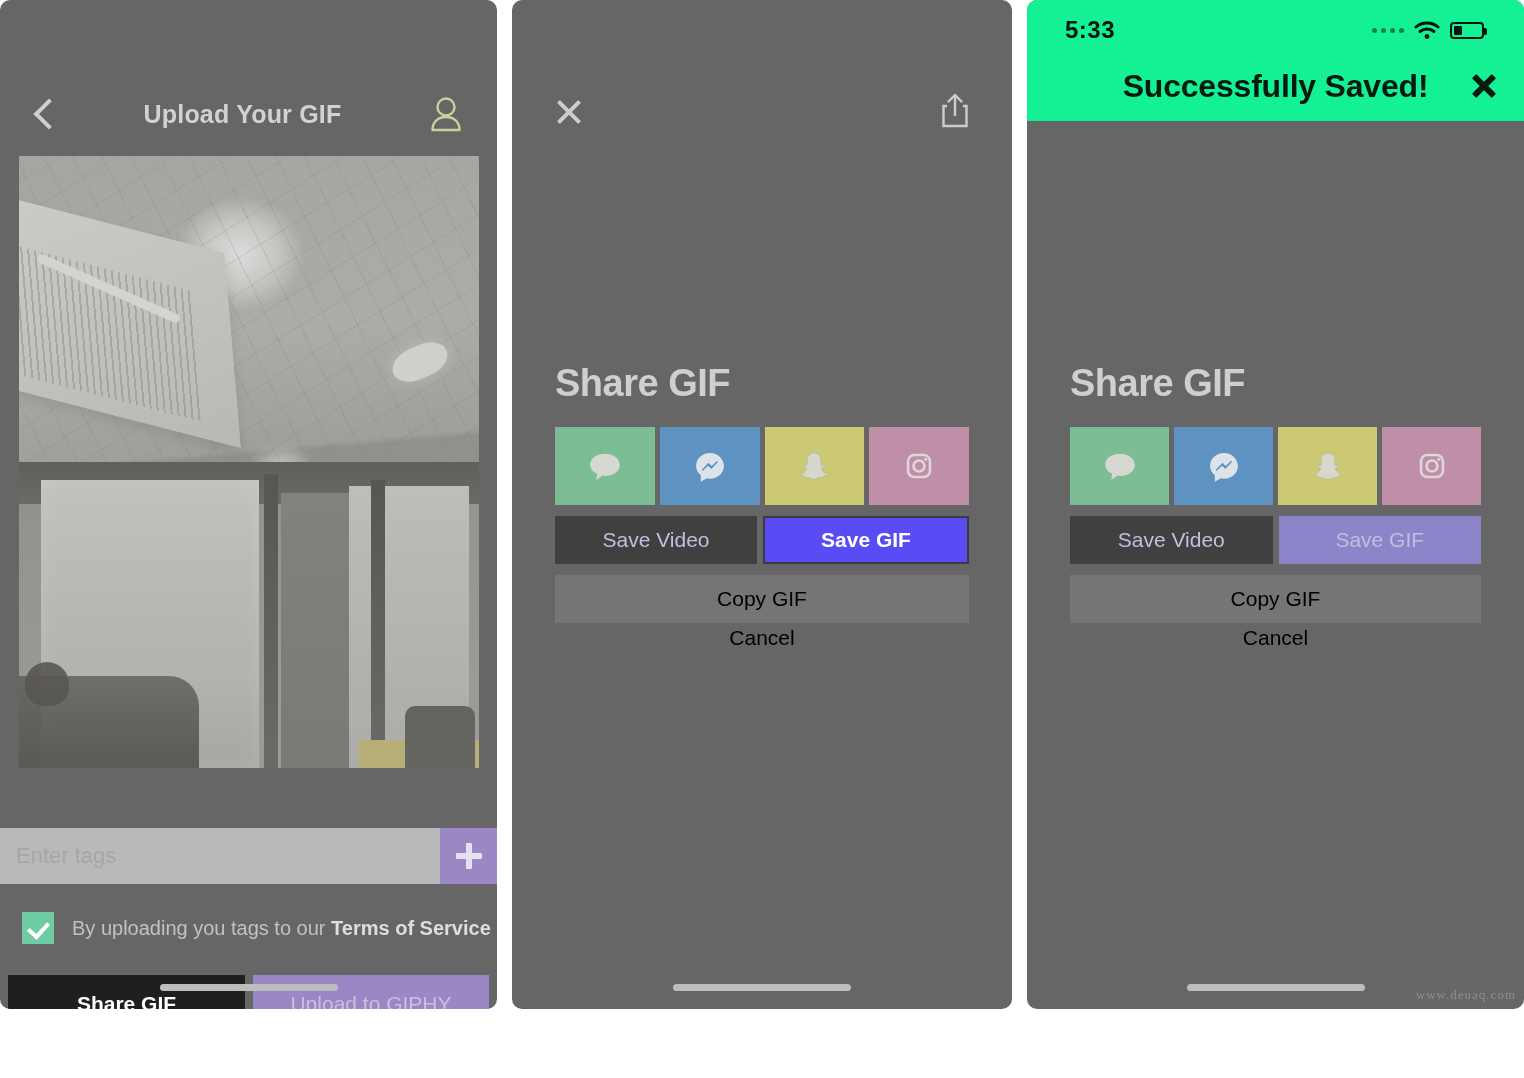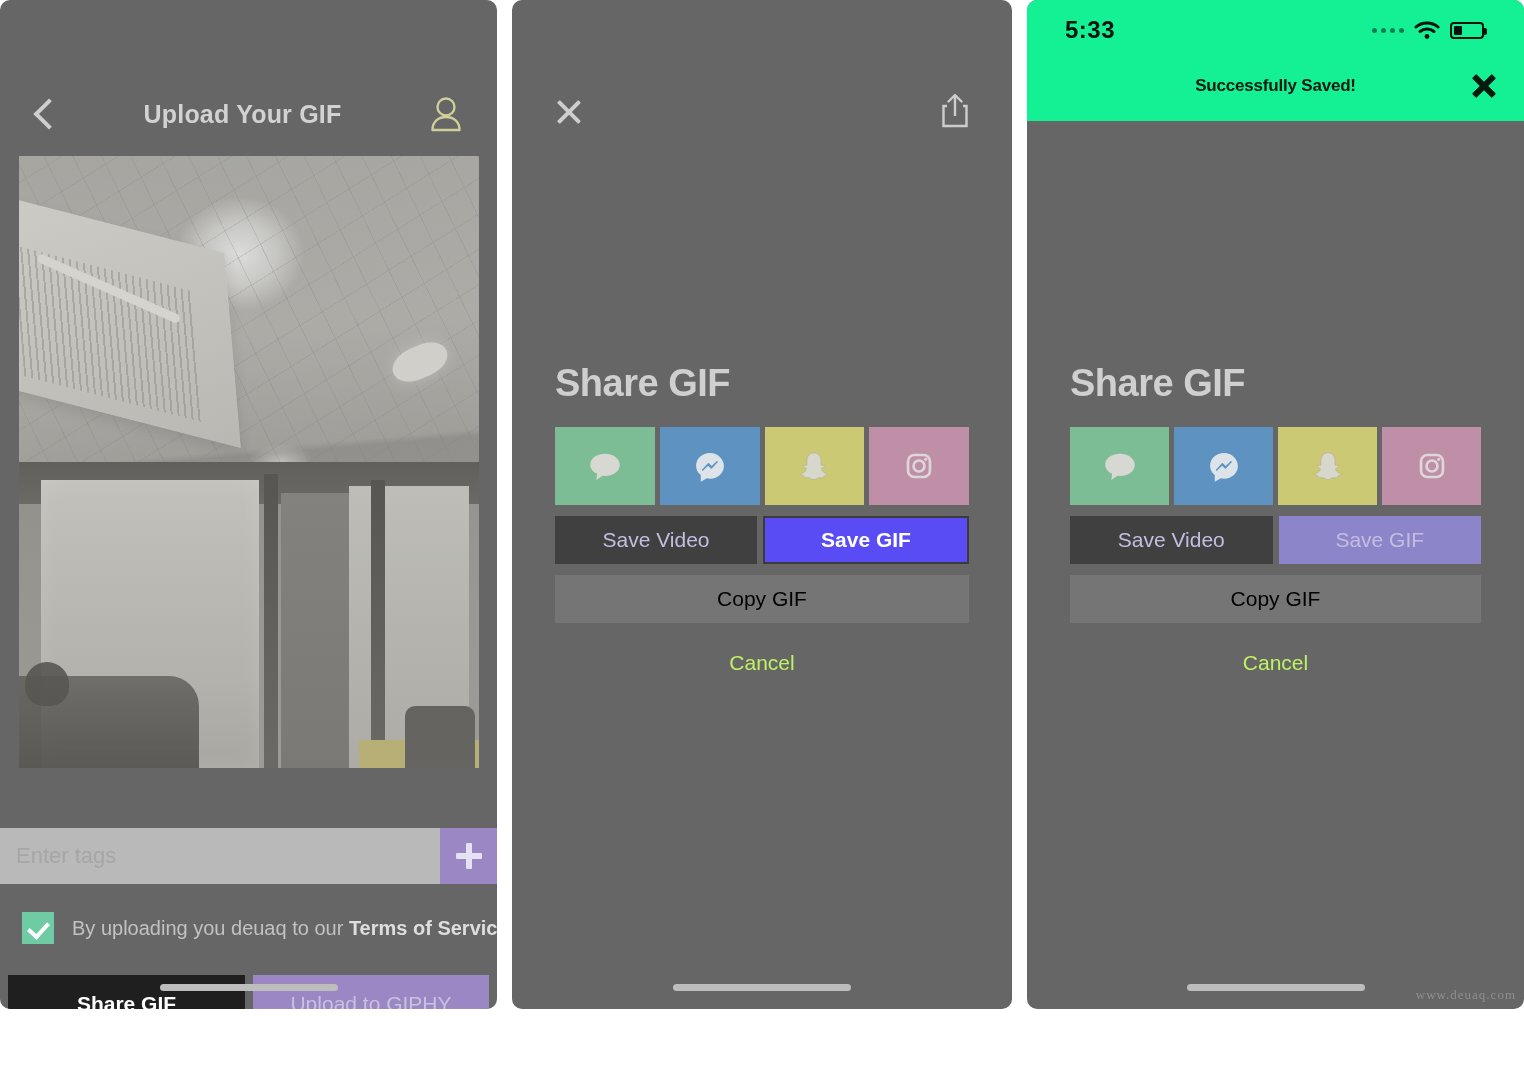--- a/index.html
+++ b/index.html
@@ -366,23 +366,22 @@
     height: 48px;
     background: #757575;
     color: #000000;
     font-size: 21px;
     display: flex;
     align-items: center;
     justify-content: center;
     cursor: pointer;
   }
   .cancel-btn {
-    margin-top: 25px;
     height: 30px;
-    color: #bef264;
+    color: #000000;
     font-size: 21px;
     display: flex;
     align-items: center;
     justify-content: center;
     cursor: pointer;
   }
 
   
   .green-banner {
     position: absolute;
@@ -445,21 +444,21 @@
     position: absolute;
     top: 62px; left: 0; right: 0;
     height: 48px;
     display: flex;
     align-items: center;
     justify-content: center;
     padding: 0 28px;
     box-sizing: border-box;
   }
   .toast-text {
-    font-size: 17px;
+    font-size: 32px;
     font-weight: bold;
     color: #061a10;
     letter-spacing: -0.2px;
   }
   .toast-close {
     position: absolute;
     right: 26px; top: 50%;
     transform: translateY(-50%);
     width: 28px; height: 28px;
     cursor: pointer;
@@ -525,21 +524,21 @@
     <div class="tag-row">
       <input class="tag-input" type="text" placeholder="Enter tags" style="">
       <div class="tag-add">
         <span class="plus-glyph"></span>
       </div>
     </div>
 
     <div class="tos-row">
       <div class="tos-check"></div>
       <div class="tos-text">
-        <span>By uploading you deuaq to our </span><b>Terms of Service</b>
+        <span>By uploading you tags to our </span><b>Terms of Service</b>
       </div>
     </div>
 
     <div class="bottom-buttons">
       <div class="btn-share-gif">Share GIF</div>
       <div class="btn-upload-giphy">Upload to GIPHY</div>
     </div>
 
     <div class="home-indicator"></div>
   </div>

